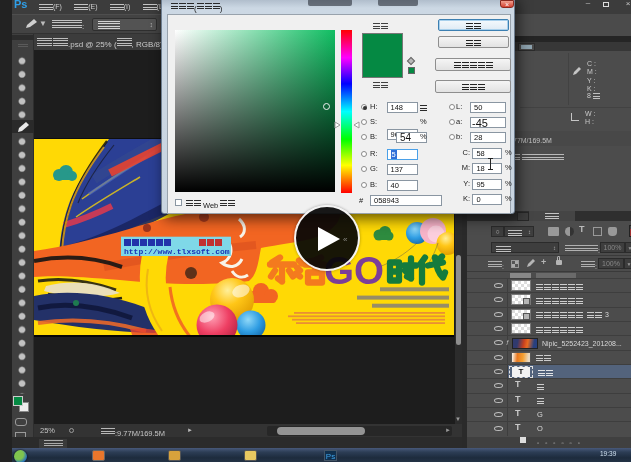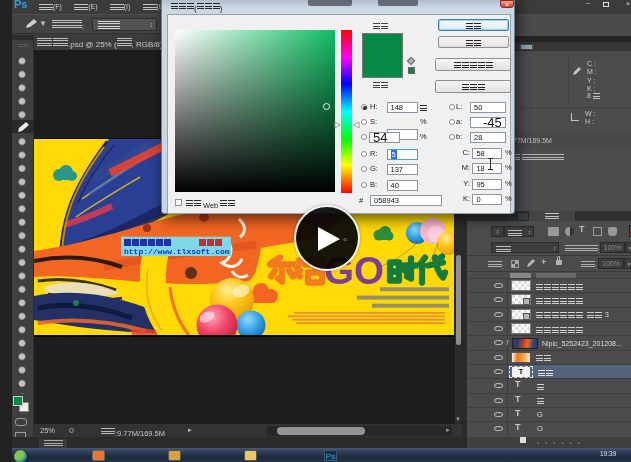--- a/index.html
+++ b/index.html
@@ -379,39 +379,39 @@
  <div class="abs" style="left:201px;top:111px;width:4px;height:4px;border-radius:50%;background:#333;"></div>
  <div class="abs" style="left:208px;top:108px;font-size:7.5px;color:#1a1a1a;">H:</div>
  <div class="abs" style="left:224.5px;top:107px;width:31px;height:11px;background:#fff;border:1px solid #8a96a2;font-size:7.5px;color:#111;line-height:10px;padding-left:3px;">148</div>
  <div class="abs" style="left:258px;top:109px;color:#1a1a1a;"><span class="z" style="width:7px;height:7px;"></span></div>
  <div class="abs" style="left:199px;top:124px;width:6px;height:6px;border:1px solid #8a8a8a;border-radius:50%;background:#fff;"></div>
  <div class="abs" style="left:208px;top:123px;font-size:7.5px;color:#1a1a1a;">S:</div>
  <div class="abs" style="left:224.5px;top:134px;width:31px;height:11px;background:#fff;border:1px solid #8a96a2;font-size:7.5px;color:#111;line-height:10px;padding-left:3px;">96</div>
  <div class="abs" style="left:258px;top:123px;font-size:7.5px;color:#1a1a1a;">%</div>
  <div class="abs" style="left:199px;top:139px;width:6px;height:6px;border:1px solid #8a8a8a;border-radius:50%;background:#fff;"></div>
  <div class="abs" style="left:208px;top:138px;font-size:7.5px;color:#1a1a1a;">B:</div>
- <div class="abs" style="left:207px;top:137px;width:31px;height:11px;background:#fff;border:1px solid #8a96a2;font-size:13px;color:#111;line-height:10px;padding-left:3px;">54</div>
+ <div class="abs" style="left:234px;top:137px;width:31px;height:11px;background:#fff;border:1px solid #8a96a2;font-size:10px;color:#111;line-height:10px;padding-left:3px;">54</div>
  <div class="abs" style="left:258px;top:138px;font-size:7.5px;color:#1a1a1a;">%</div>
  <div class="abs" style="left:199px;top:156px;width:6px;height:6px;border:1px solid #8a8a8a;border-radius:50%;background:#fff;"></div>
  <div class="abs" style="left:208px;top:155px;font-size:7.5px;color:#1a1a1a;">R:</div>
  <div class="abs" style="left:224.5px;top:154px;width:31px;height:11px;background:#fff;border:1.5px solid #4aa0e8;font-size:7.5px;color:#111;line-height:10px;padding-left:3px;"><span style="background:#2f6fd8;color:#fff;padding:0 1px;">5</span></div>
  <div class="abs" style="left:199px;top:171.3px;width:6px;height:6px;border:1px solid #8a8a8a;border-radius:50%;background:#fff;"></div>
  <div class="abs" style="left:208px;top:170.3px;font-size:7.5px;color:#1a1a1a;">G:</div>
  <div class="abs" style="left:224.5px;top:169.3px;width:31px;height:11px;background:#fff;border:1px solid #8a96a2;font-size:7.5px;color:#111;line-height:10px;padding-left:3px;">137</div>
  <div class="abs" style="left:199px;top:186.5px;width:6px;height:6px;border:1px solid #8a8a8a;border-radius:50%;background:#fff;"></div>
  <div class="abs" style="left:208px;top:185.5px;font-size:7.5px;color:#1a1a1a;">B:</div>
  <div class="abs" style="left:224.5px;top:184.5px;width:31px;height:11px;background:#fff;border:1px solid #8a96a2;font-size:7.5px;color:#111;line-height:10px;padding-left:3px;">40</div>
  <div class="abs" style="left:197px;top:202px;font-size:7.5px;color:#1a1a1a;">#</div>
  <div class="abs" style="left:208px;top:200px;width:72px;height:11px;background:#fff;border:1px solid #8a96a2;font-size:7.5px;color:#111;line-height:10px;padding-left:3px;">058943</div>
  <div class="abs" style="left:286.7px;top:109px;width:6px;height:6px;border:1px solid #8a8a8a;border-radius:50%;background:#fff;"></div>
  <div class="abs" style="left:294px;top:108px;font-size:7.5px;color:#1a1a1a;">L:</div>
  <div class="abs" style="left:308px;top:107px;width:36px;height:11px;background:#fff;border:1px solid #8a96a2;font-size:7.5px;color:#111;line-height:10px;padding-left:3px;">50</div>
  <div class="abs" style="left:286.7px;top:124px;width:6px;height:6px;border:1px solid #8a8a8a;border-radius:50%;background:#fff;"></div>
  <div class="abs" style="left:294px;top:123px;font-size:7.5px;color:#1a1a1a;">a:</div>
- <div class="abs" style="left:308px;top:122px;width:36px;height:11px;background:#fff;border:1px solid #8a96a2;font-size:13px;color:#111;line-height:10px;padding-left:12px;">-45</div>
+ <div class="abs" style="left:308px;top:122px;width:36px;height:11px;background:#fff;border:1px solid #8a96a2;font-size:11px;color:#111;line-height:10px;padding-left:1px;">-45</div>
  <div class="abs" style="left:286.7px;top:139px;width:6px;height:6px;border:1px solid #8a8a8a;border-radius:50%;background:#fff;"></div>
  <div class="abs" style="left:294px;top:138px;font-size:7.5px;color:#1a1a1a;">b:</div>
  <div class="abs" style="left:308px;top:137px;width:36px;height:11px;background:#fff;border:1px solid #8a96a2;font-size:7.5px;color:#111;line-height:10px;padding-left:3px;">28</div>
  <div class="abs" style="left:296px;top:154px;width:12px;text-align:right;font-size:7.5px;color:#1a1a1a;">C:</div>
  <div class="abs" style="left:310.4px;top:153px;width:30px;height:11px;background:#fff;border:1px solid #8a96a2;font-size:7.5px;color:#111;line-height:10px;padding-left:3px;">58</div>
  <div class="abs" style="left:343px;top:154px;font-size:7.5px;color:#1a1a1a;">%</div>
  <div class="abs" style="left:296px;top:169.3px;width:12px;text-align:right;font-size:7.5px;color:#1a1a1a;">M:</div>
  <div class="abs" style="left:310.4px;top:168.3px;width:30px;height:11px;background:#fff;border:1px solid #8a96a2;font-size:7.5px;color:#111;line-height:10px;padding-left:3px;">18</div>
  <div class="abs" style="left:343px;top:169.3px;font-size:7.5px;color:#1a1a1a;">%</div>
  <div class="abs" style="left:296px;top:184.6px;width:12px;text-align:right;font-size:7.5px;color:#1a1a1a;">Y:</div>

